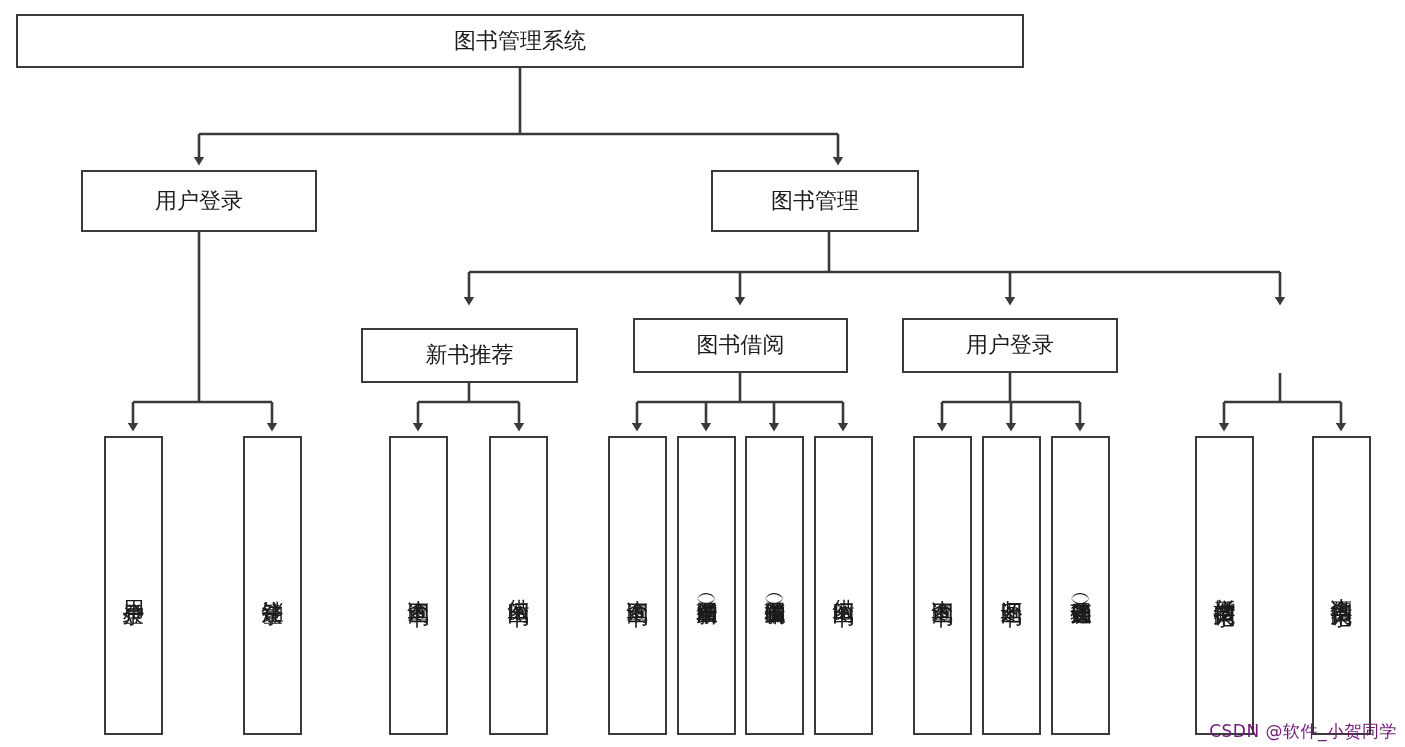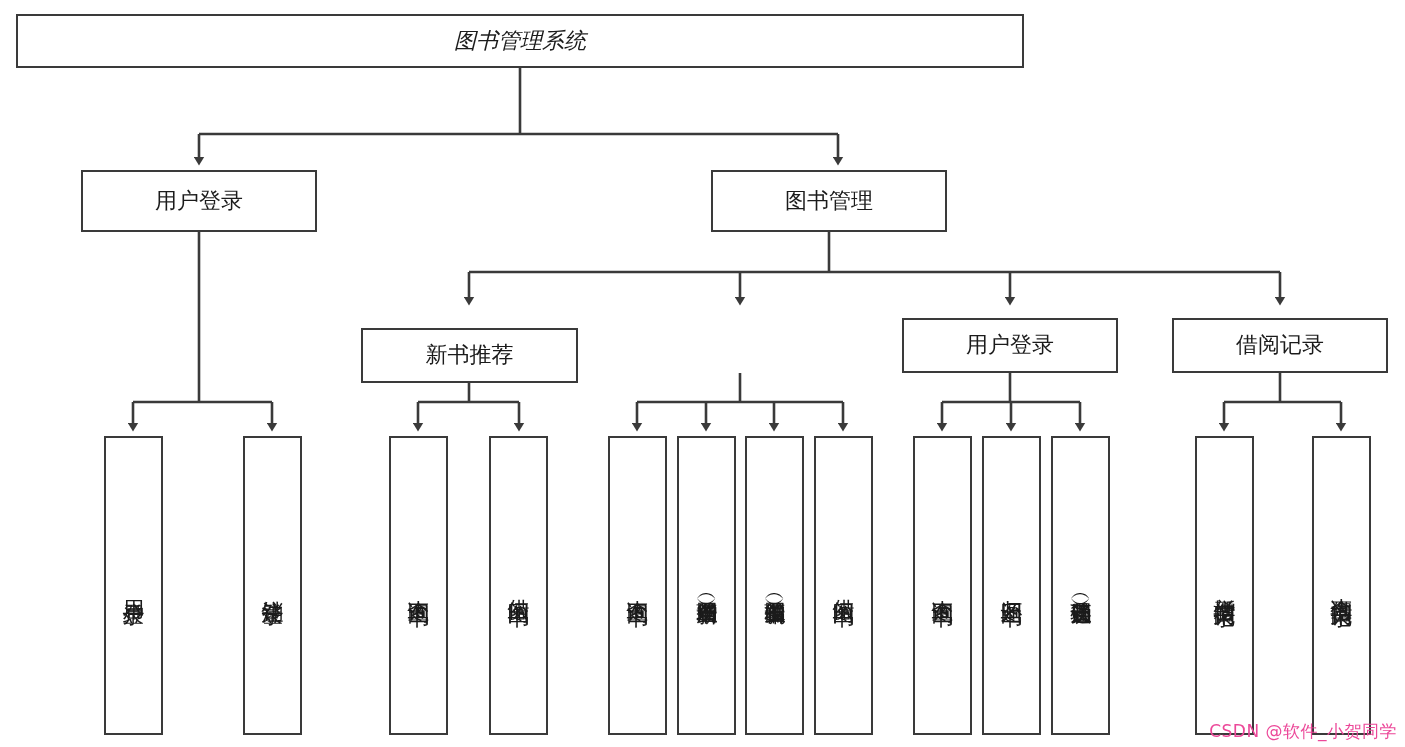--- a/index.html
+++ b/index.html
@@ -41,21 +41,20 @@
     line-height: 1.12;
     text-align: center;
     white-space: nowrap;
   }
   
   .node.horiz .node-label {
     font-size: 22px;
   }
   .node.root .node-label {
     font-size: 22px;
-    font-style: italic;
   }
   
   .node.vert {
     align-items: center;
     justify-content: center;
     padding: 4px 0;
   }
   .node.vert .node-label {
     writing-mode: vertical-rl;
     text-orientation: upright;
@@ -66,21 +65,21 @@
   }
   .node.vert.tight .node-label {
     letter-spacing: 0px;
     font-size: 21px;
   }
   #watermark {
     position: absolute;
     right: 8px;
     bottom: 4px;
     font-size: 17px;
-    color: #ec4899;
+    color: #701a75;
     letter-spacing: 0.5px;
     z-index: 5;
     white-space: nowrap;
   }
 </style>
 </head>
 <body>
 
 <div id="canvas">
 
@@ -134,33 +133,33 @@
     </g>
   </svg>
 
   <div class="node root horiz" style="left:16px; top:14px; width:1008px; height:54px;">
     <span class="node-label">图书管理系统</span>
   </div>
 
   <div class="node horiz" style="left:81px; top:170px; width:236px; height:62px;">
     <span class="node-label">用户登录</span>
   </div>
-  <div class="node horiz" style="left:711px; top:170px; width:236px; height:62px;">
+  <div class="node horiz" style="left:711px; top:170px; width:208px; height:62px;">
     <span class="node-label">图书管理</span>
   </div>
 
   <div class="node horiz" style="left:361px; top:318px; width:217px; height:55px;margin-top:10px;">
     <span class="node-label">新书推荐</span>
   </div>
+  <div class="node horiz" style="left:633px; top:318px; width:215px; height:55px;">
+    <span class="node-label">图书借阅</span>
+  </div>
   <div class="node horiz" style="left:902px; top:318px; width:216px; height:55px;">
     <span class="node-label">用户登录</span>
   </div>
-  <div class="node horiz" style="left:1172px; top:318px; width:216px; height:55px;">
-    <span class="node-label">借阅记录</span>
-  </div>
 
   <div class="node vert" style="left:104px; top:436px; width:59px; height:299px;">
     <span class="node-label">用户登录</span>
   </div>
   <div class="node vert" style="left:243px; top:436px; width:59px; height:299px;">
     <span class="node-label">注销登录</span>
   </div>
 
   <div class="node vert" style="left:389px; top:436px; width:59px; height:299px;">
     <span class="node-label">查询图书</span>

